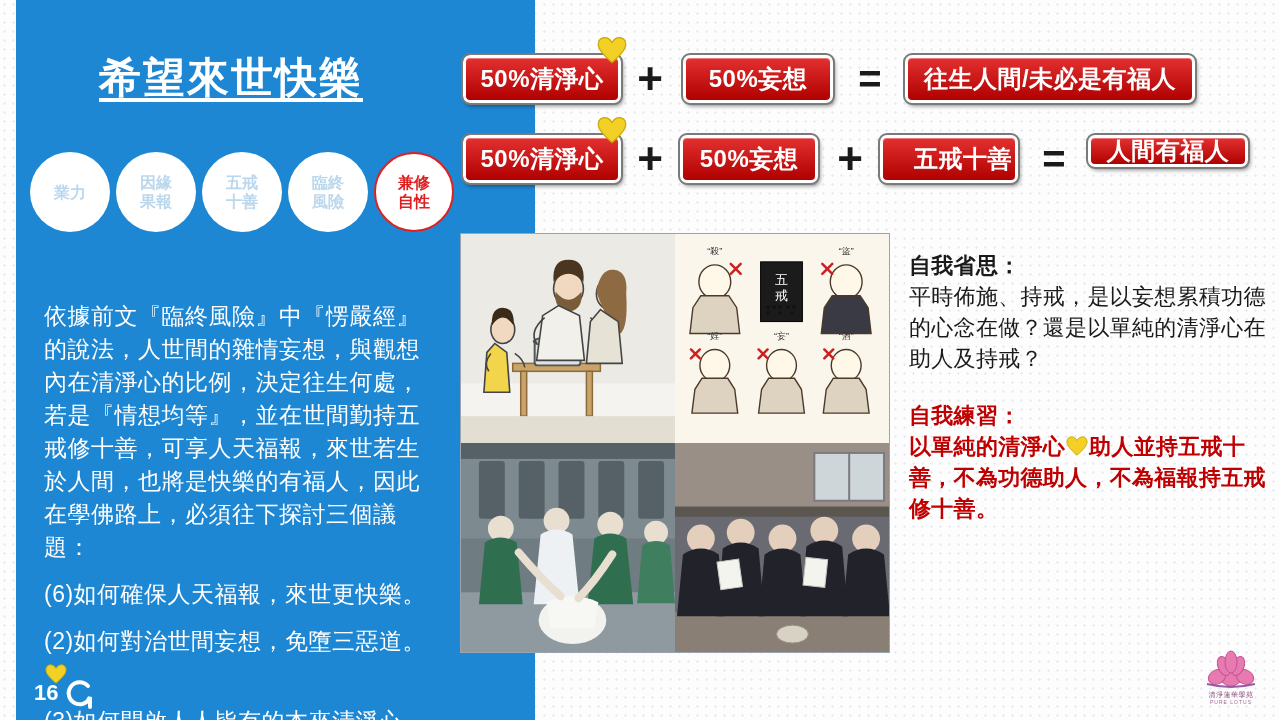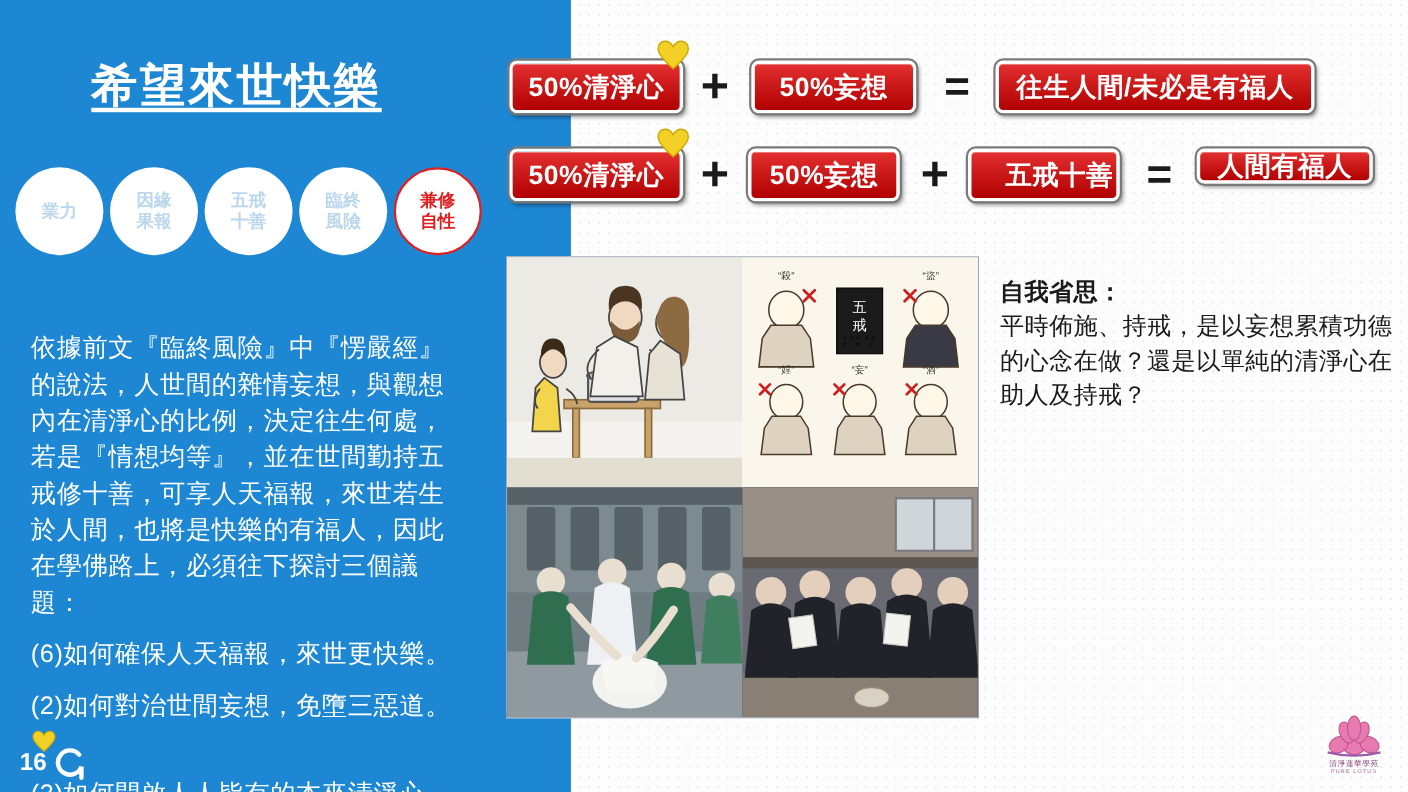--- a/index.html
+++ b/index.html
@@ -14,21 +14,21 @@
   #slide {
     position:absolute; inset:0;
     background-image:
       radial-gradient(circle, rgba(120,150,200,0.16) 1px, transparent 1.2px);
     background-size:9px 9px;
     background-color:#fdfdfd;
   }
 
   
   #left-panel {
-    position:absolute; left:0; top:0; width:519px; height:720px;
+    position:absolute; left:16px; top:0; width:519px; height:720px;
     background:#1D87D3;
   }
   #slide-title {
     position:absolute; left:0; top:50px; width:430px;
     text-align:center;
     color:#ffffff;
     font-size:42px;
     font-weight:bold;
     letter-spacing:2px;
     text-decoration:underline;
@@ -373,20 +373,28 @@
 
         <ellipse cx="118" cy="192" rx="16" ry="9" fill="#d8d2c4" stroke="#9a9080"></ellipse>
       </svg>
     </div>
   </div>
 
   <div id="right-text">
     <div class="blk">
       <div class="ttl">自我省思：</div>
       <div>平時佈施、持戒，是以妄想累積功德的心念在做？還是以單純的清淨心在助人及持戒？</div>
+    </div>
+    <div class="blk">
+      <div class="ttl red">自我練習：</div>
+      <div class="red">
+        <span>以單純的清淨心</span><svg class="heart-inline" viewBox="0 0 24 22">
+            <path d="M12 21 C4 14 1 10 1 6.5 C1 3 3.5 1 6 1 C8.2 1 10.6 2.4 12 5 C13.4 2.4 15.8 1 18 1 C20.5 1 23 3 23 6.5 C23 10 20 14 12 21 Z" fill="#F2D026" stroke="#C9A800" stroke-width="1"></path>
+          </svg><span>助人並持五戒十善，不為功德助人，不為福報持五戒修十善。</span>
+      </div>
     </div>
   </div>
 
   <div id="lotus-logo">
     <svg width="56" height="40" viewBox="0 0 56 40" style="display:block;margin:0 auto;">
       <g fill="#e77ab0" stroke="#c4558f" stroke-width="1">
         <ellipse cx="28" cy="26" rx="11" ry="10"></ellipse>
         <ellipse cx="14" cy="27" rx="9" ry="7" transform="rotate(-25 14 27)"></ellipse>
         <ellipse cx="42" cy="27" rx="9" ry="7" transform="rotate(25 42 27)"></ellipse>
         <ellipse cx="21" cy="16" rx="6" ry="10" transform="rotate(-22 21 16)"></ellipse>

